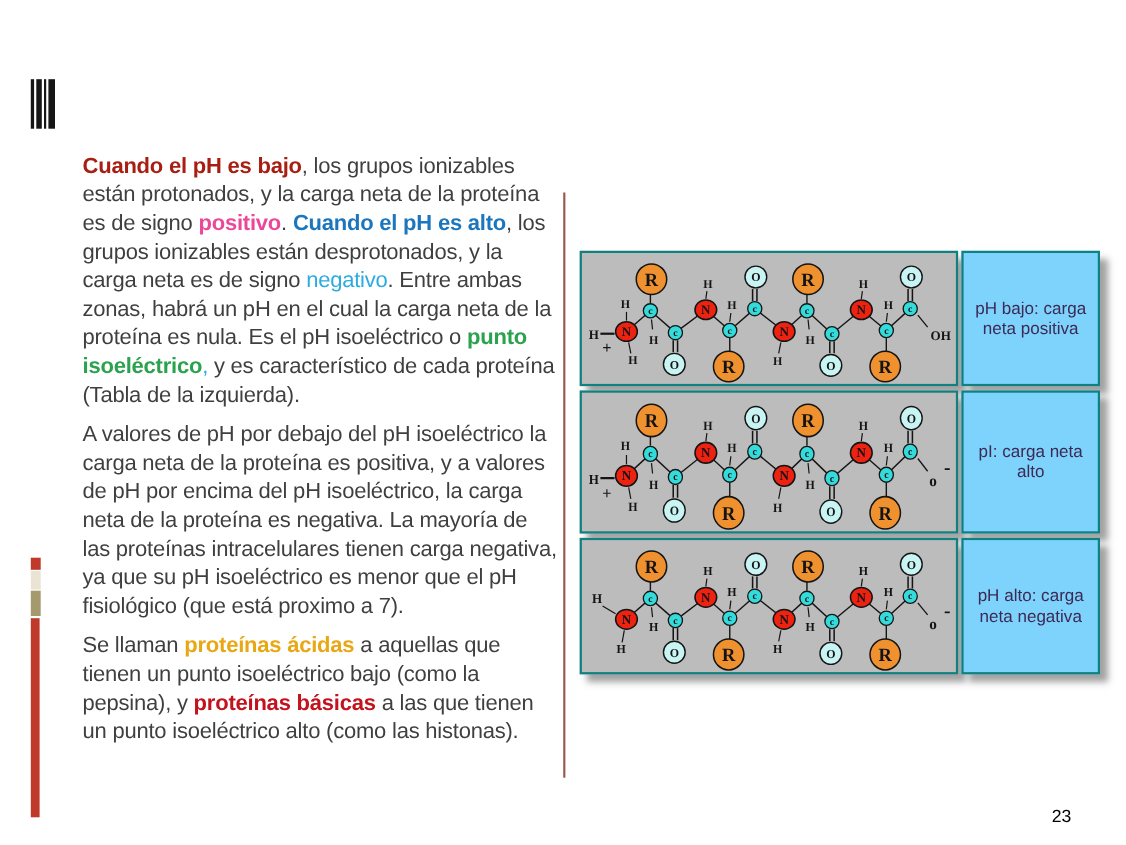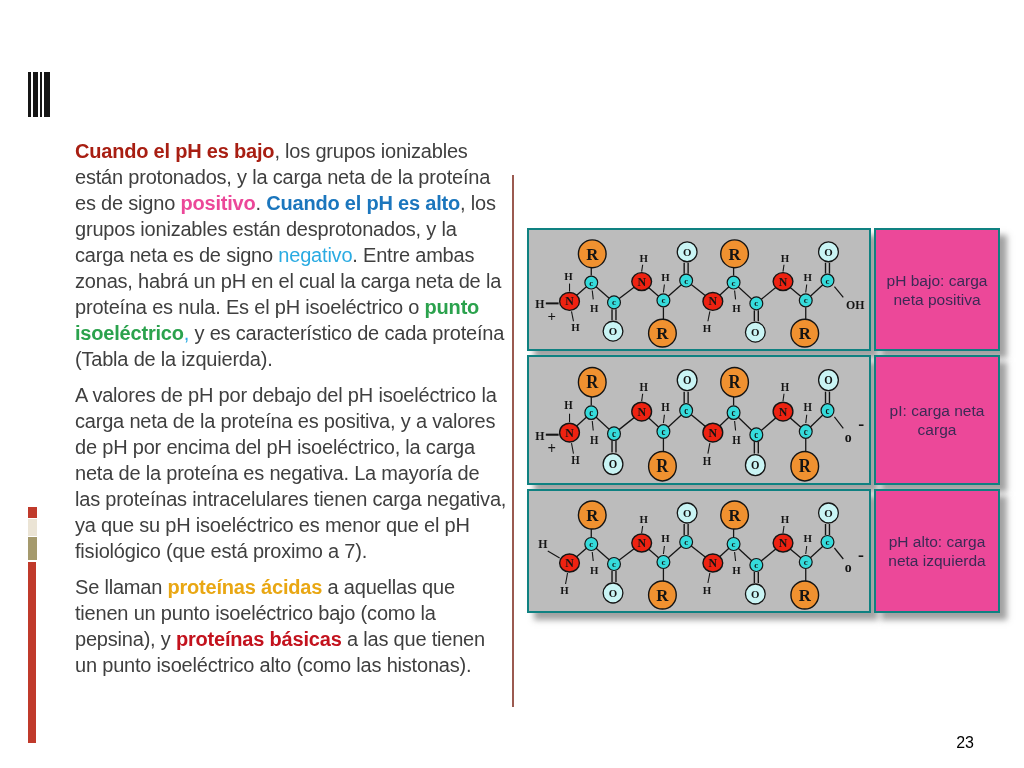--- a/index.html
+++ b/index.html
@@ -35,21 +35,21 @@
   .accent{position:absolute;left:28px;}
   .accent-red-square{top:507px;width:9px;height:11px;background:#c03a2b;}
   .accent-cream-square{top:519px;width:9px;height:17px;background:#ebe4d5;}
   .accent-tan-square{top:537px;width:9px;height:23px;background:#a59a6d;}
   .accent-red-bar{top:562px;width:8px;height:181px;background:#c03a2b;}
 
   
   .mol-box{position:absolute;left:527px;width:344px;background:#bcbcbc;
        border:2.5px solid #0f8181;box-shadow:7px 7px 6px rgba(70,70,70,0.5);box-sizing:border-box;}
   .mol-box svg{display:block;width:100%;height:100%;}
-  .row-label{position:absolute;left:874px;width:126px;background:#ec4899;
+  .row-label{position:absolute;left:874px;width:126px;background:#7dd3fc;
        border:2px solid #0f8181;box-shadow:7px 7px 6px rgba(70,70,70,0.5);box-sizing:border-box;
        display:flex;flex-direction:column;align-items:center;justify-content:center;
        font-size:15.5px;line-height:19px;color:#3c2a55;text-align:center;}
   .r1{top:228px;height:123px;} .r2{top:355px;height:130px;} .r3{top:489px;height:124px;}
 
   
   .page-number{position:absolute;left:938px;top:734px;width:36px;text-align:right;
        font-size:16px;color:#000000;}
 </style>
 </head>
@@ -365,21 +365,21 @@
         </g>
       </svg>
   </div>
 
   <div class="row-label r1">
     <span>pH bajo: carga</span>
     <span>neta positiva</span>
   </div>
   <div class="row-label r2">
     <span>pI: carga neta</span>
-    <span>carga</span>
+    <span>alto</span>
   </div>
   <div class="row-label r3">
     <span>pH alto: carga</span>
-    <span>neta izquierda</span>
+    <span>neta negativa</span>
   </div>
 
   <div class="page-number">23</div>
 </div>
 
 </body></html>

